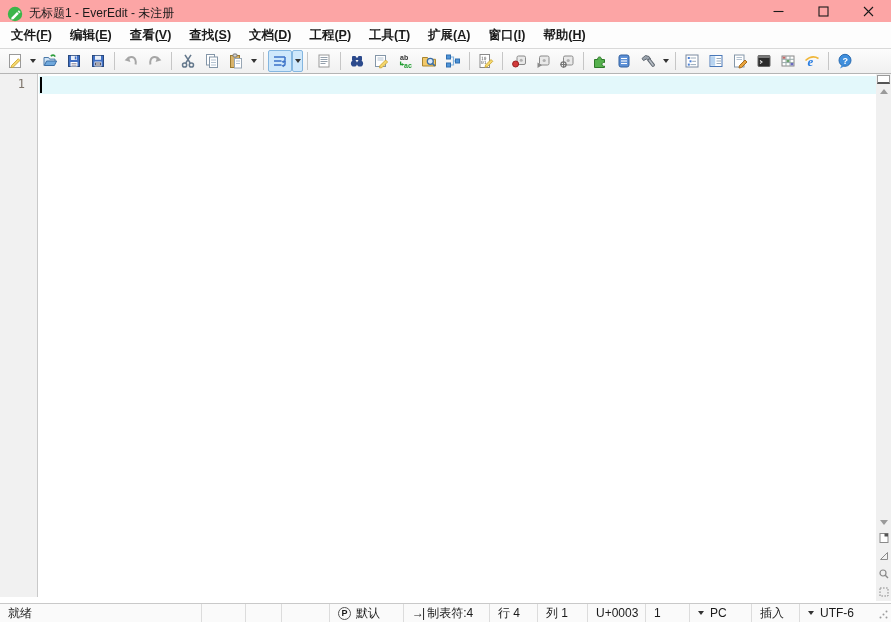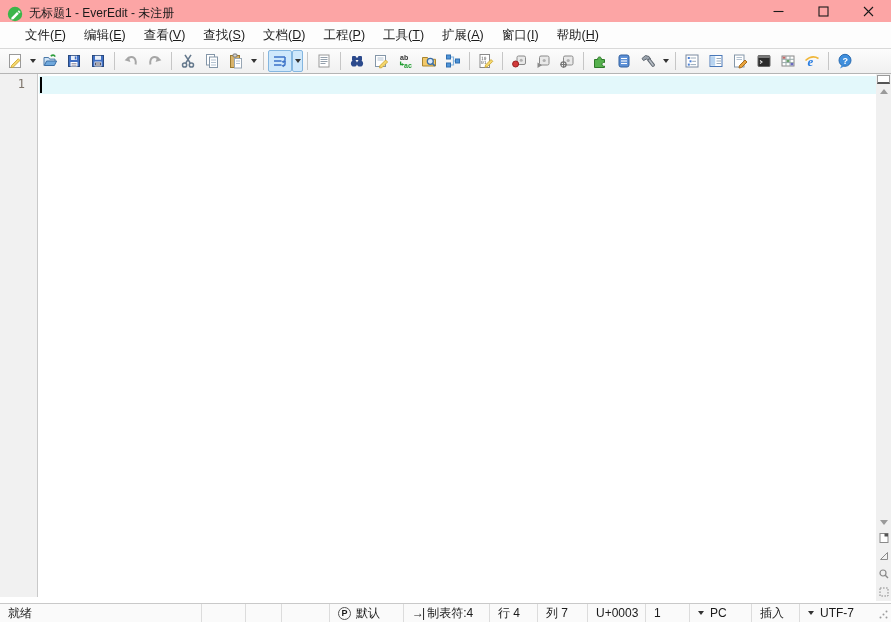--- a/index.html
+++ b/index.html
@@ -9,21 +9,21 @@
     font-family:"Liberation Sans","DejaVu Sans",sans-serif;
     outline:1px solid #9aa0a6; overflow:hidden;
   }
   
   .titlebar { height:22px; background:#fca5a5; display:flex; align-items:flex-end; }
   .app-icon { width:16px; height:16px; margin:0 6px 0 7px; flex:none; }
   .title-text { font-size:12px; color:#1b1b1b; white-space:nowrap; }
   .win-btns { margin-left:auto; display:flex; height:100%; }
   .win-btn { width:45px; height:100%; display:flex; align-items:center; justify-content:center; }
   
-  .menubar { height:26px; background:#fdfdfd; display:flex; align-items:flex-end; padding-left:16px; }
+  .menubar { height:26px; background:#fdfdfd; display:flex; align-items:flex-end; padding-left:2px;font-weight:bold; }
   .menu-item { font-size:12.5px; color:#1b1b1b; padding:4px 9px; white-space:nowrap; }
   .menu-item u { text-decoration:underline; }
   
   .toolbar { height:26px; background:linear-gradient(#fcfcfc,#f0f0f0);
     border-top:1px solid #d9d9d9; border-bottom:1px solid #b5b5b5;
     display:flex; align-items:center; padding-left:3px; }
   .tb-btn { width:24px; height:22px; display:flex; align-items:center; justify-content:center;
     border:1px solid transparent; border-radius:2px; flex:none; }
   .tb-dd { width:11px; height:22px; display:flex; align-items:center; justify-content:center;
     border:1px solid transparent; border-radius:2px; flex:none; }
@@ -467,38 +467,38 @@
       <span>默认</span>
     </div>
     <div class="seg" style="width:86px">
       <span class="tab-glyph">→|</span>
       <span>制表符:4</span>
     </div>
     <div class="seg" style="width:48px">
       <span>行 4</span>
     </div>
     <div class="seg" style="width:50px">
-      <span>列 7</span>
+      <span>列 1</span>
     </div>
     <div class="seg" style="width:58px">
       <span>U+0003</span>
     </div>
     <div class="seg" style="width:44px">
       <span>1</span>
     </div>
     <div class="seg" style="width:62px">
       <span class="dd-arrow"></span>
       <span>PC</span>
     </div>
     <div class="seg" style="width:48px">
       <span>插入</span>
     </div>
     <div class="seg" style="width:76px">
       <span class="dd-arrow"></span>
-      <span>UTF-7</span>
+      <span>UTF-6</span>
     </div>
     <div class="seg grip">
       <svg width="9" height="9" viewBox="0 0 9 9">
         <circle cx="7.5" cy="1.5" r="1" fill="#9a9a9a"></circle>
         <circle cx="7.5" cy="7.5" r="1" fill="#9a9a9a"></circle>
         <circle cx="1.5" cy="7.5" r="1" fill="#9a9a9a"></circle>
         <circle cx="4.5" cy="4.5" r="1" fill="#9a9a9a"></circle>
       </svg>
     </div>
   </div>

